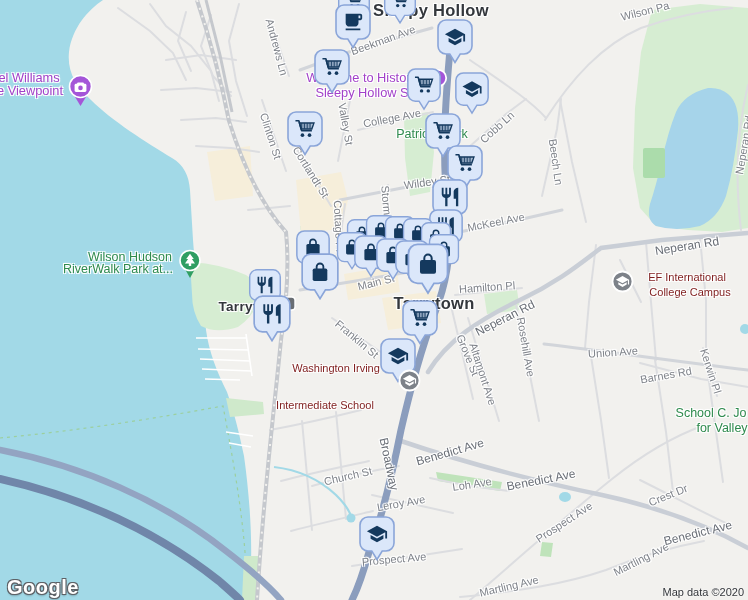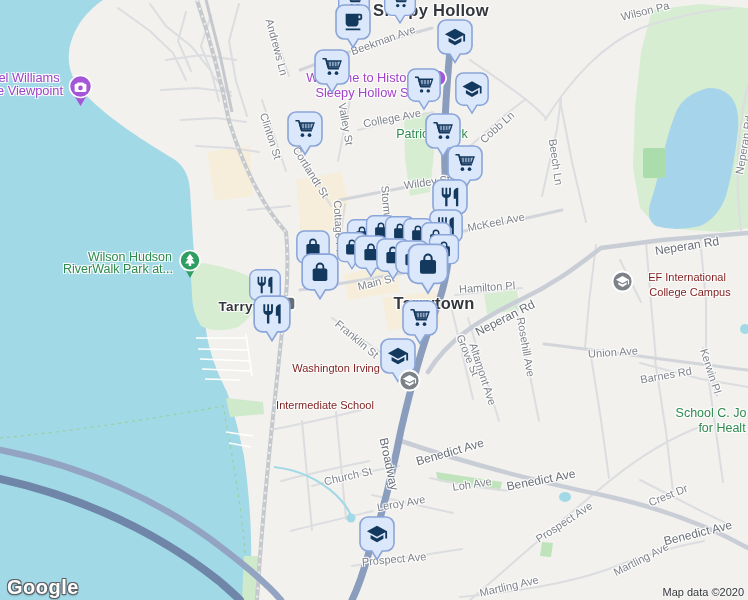--- a/index.html
+++ b/index.html
@@ -214,21 +214,21 @@
       <div class="lbl rd" style="left: 687px; top: 246px; transform: translate(-50%, -50%) rotate(-9deg);">Neperan Rd</div>
       <div class="lbl rd" style="left: 505px; top: 318px; transform: translate(-50%, -50%) rotate(-27deg);">Neperan Rd</div>
       <div class="lbl rd" style="left: 450px; top: 452px; transform: translate(-50%, -50%) rotate(-16deg);">Benedict Ave</div>
       <div class="lbl rd" style="left: 541px; top: 480px; transform: translate(-50%, -50%) rotate(-11deg);">Benedict Ave</div>
       <div class="lbl rd" style="left: 698px; top: 533px; transform: translate(-50%, -50%) rotate(-14deg);">Benedict Ave</div>
       <div class="lbl rd" style="left: 389px; top: 464px; transform: translate(-50%, -50%) rotate(78deg);">Broadway</div>
       <div class="lbl pk" style="left: 432px; top: 134px; transform: translate(-50%, -50%) rotate(0deg);">Patriots Park</div>
       <div class="lbl pk" style="left: 130px; top: 257px; transform: translate(-50%, -50%) rotate(0deg);">Wilson Hudson</div>
       <div class="lbl pk" style="left: 118px; top: 269px; transform: translate(-50%, -50%) rotate(0deg);">RiverWalk Park at...</div>
       <div class="lbl pk" style="left: 711px; top: 413px; transform: translate(-50%, -50%) rotate(0deg);">School C. Jo</div>
-      <div class="lbl pk" style="left: 722px; top: 428px; transform: translate(-50%, -50%) rotate(0deg);">for Healt</div>
+      <div class="lbl pk" style="left: 722px; top: 428px; transform: translate(-50%, -50%) rotate(0deg);">for Valley</div>
       <div class="lbl pu" style="left: 29px; top: 77px; transform: translate(-50%, -50%) rotate(0deg);">el Williams</div>
       <div class="lbl pu" style="left: 30px; top: 90px; transform: translate(-50%, -50%) rotate(0deg);">e Viewpoint</div>
       <div class="lbl pu" style="left: 363px; top: 77px; transform: translate(-50%, -50%) rotate(0deg);">Welcome to Historic</div>
       <div class="lbl pu" style="left: 362px; top: 92px; transform: translate(-50%, -50%) rotate(0deg);">Sleepy Hollow S</div>
       <div class="lbl gy" style="left: 336px; top: 368px; transform: translate(-50%, -50%) rotate(0deg);">Washington Irving</div>
       <div class="lbl gy" style="left: 325px; top: 382px; transform: translate(-50%, -50%) rotate(0deg); margin-top: 23px;">Intermediate School</div>
       <div class="lbl gy" style="left: 687px; top: 277px; transform: translate(-50%, -50%) rotate(0deg);">EF International</div>
       <div class="lbl gy" style="left: 690px; top: 292px; transform: translate(-50%, -50%) rotate(0deg);">College Campus</div>
     </div>
   <div id="markers">

